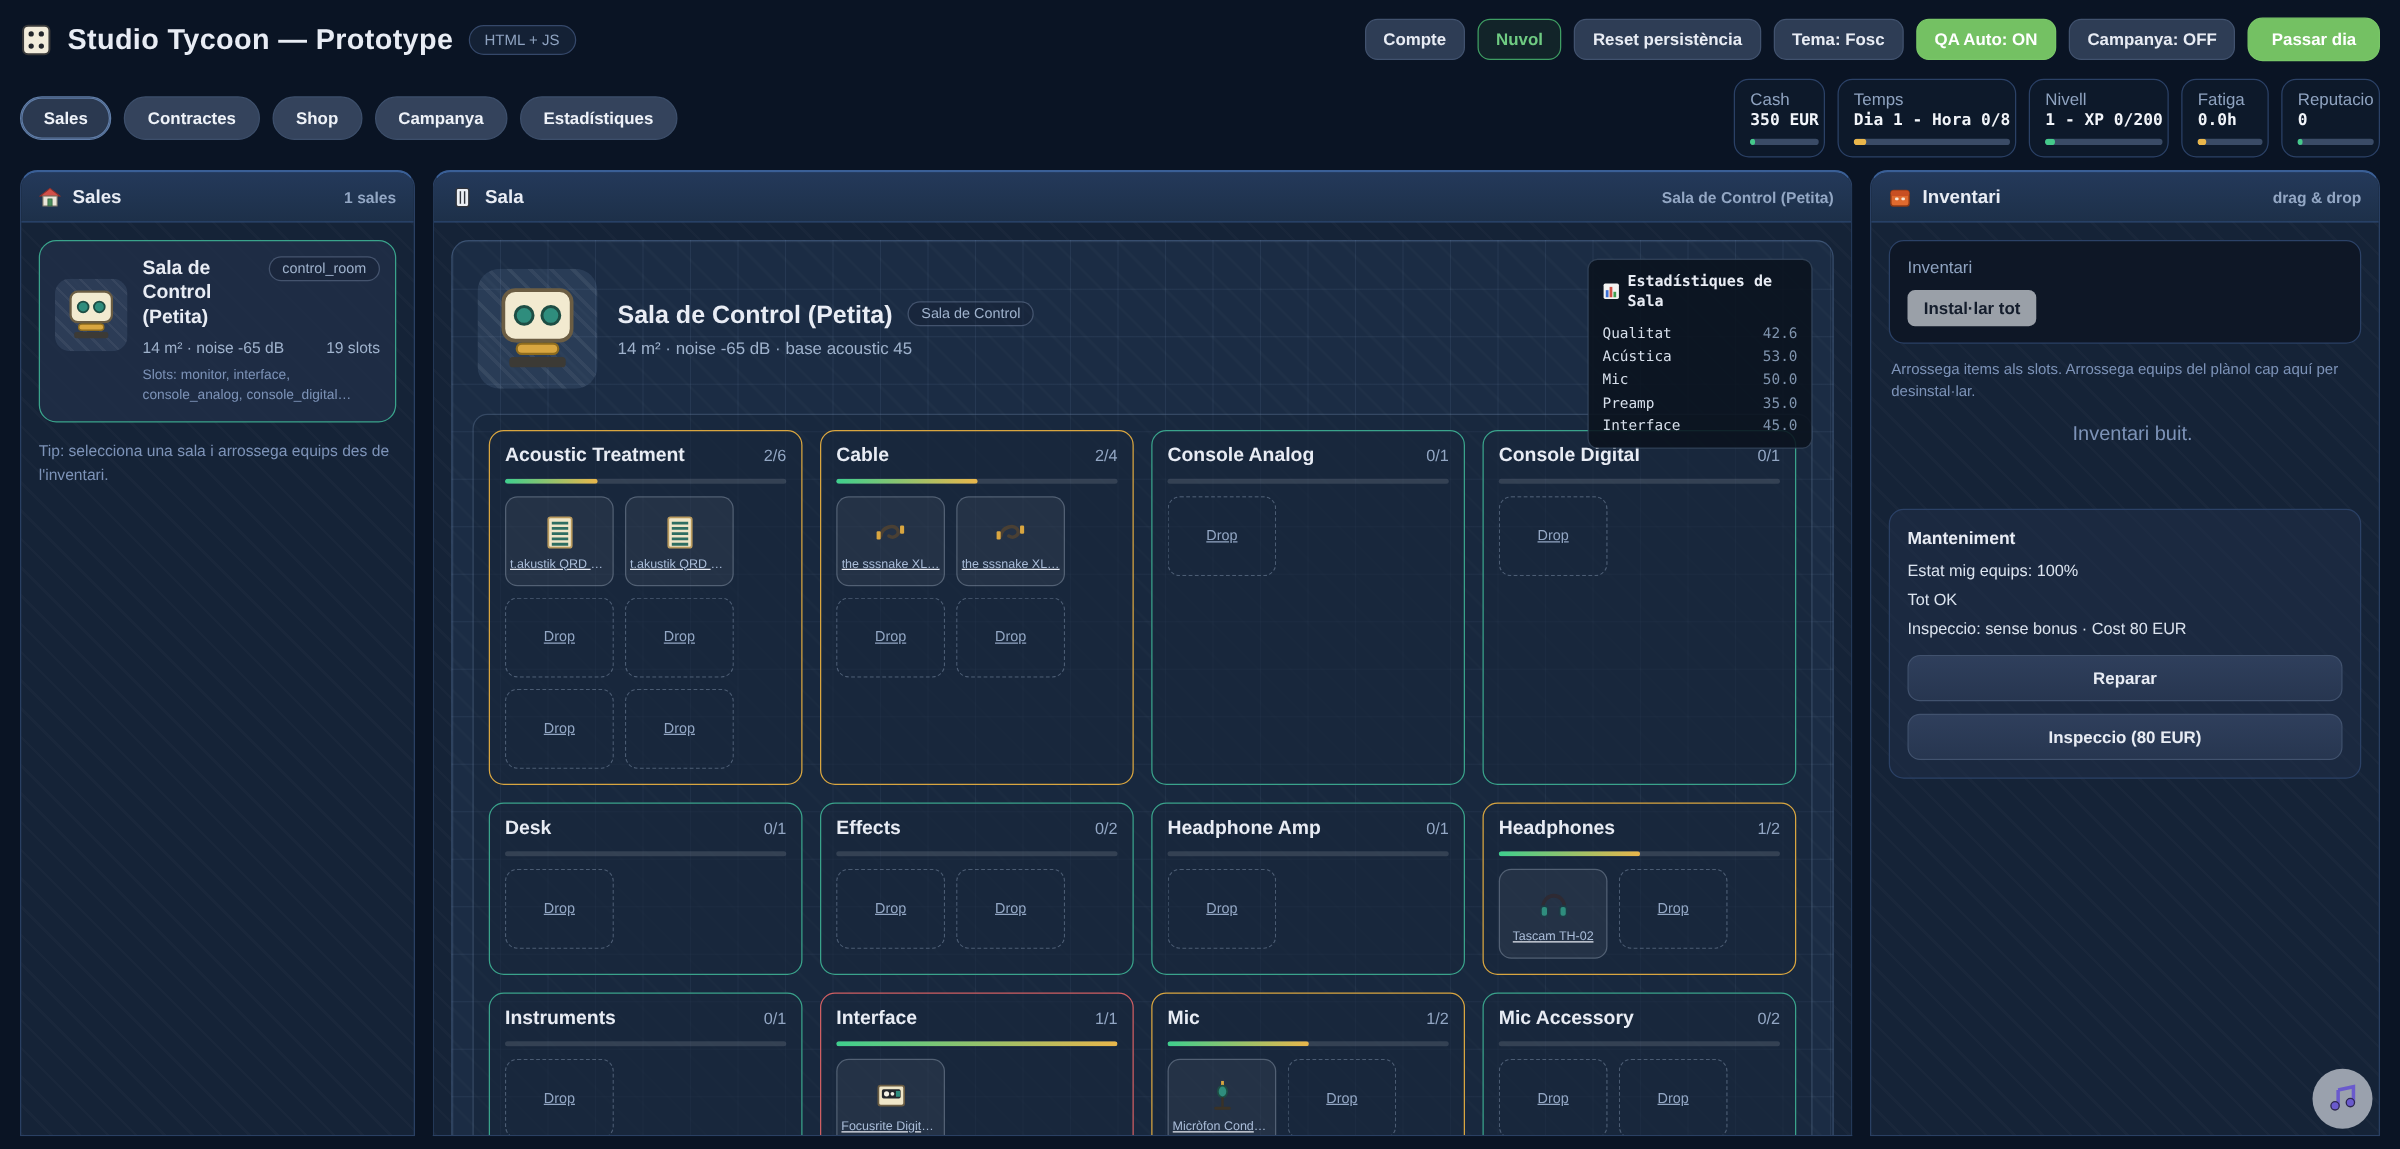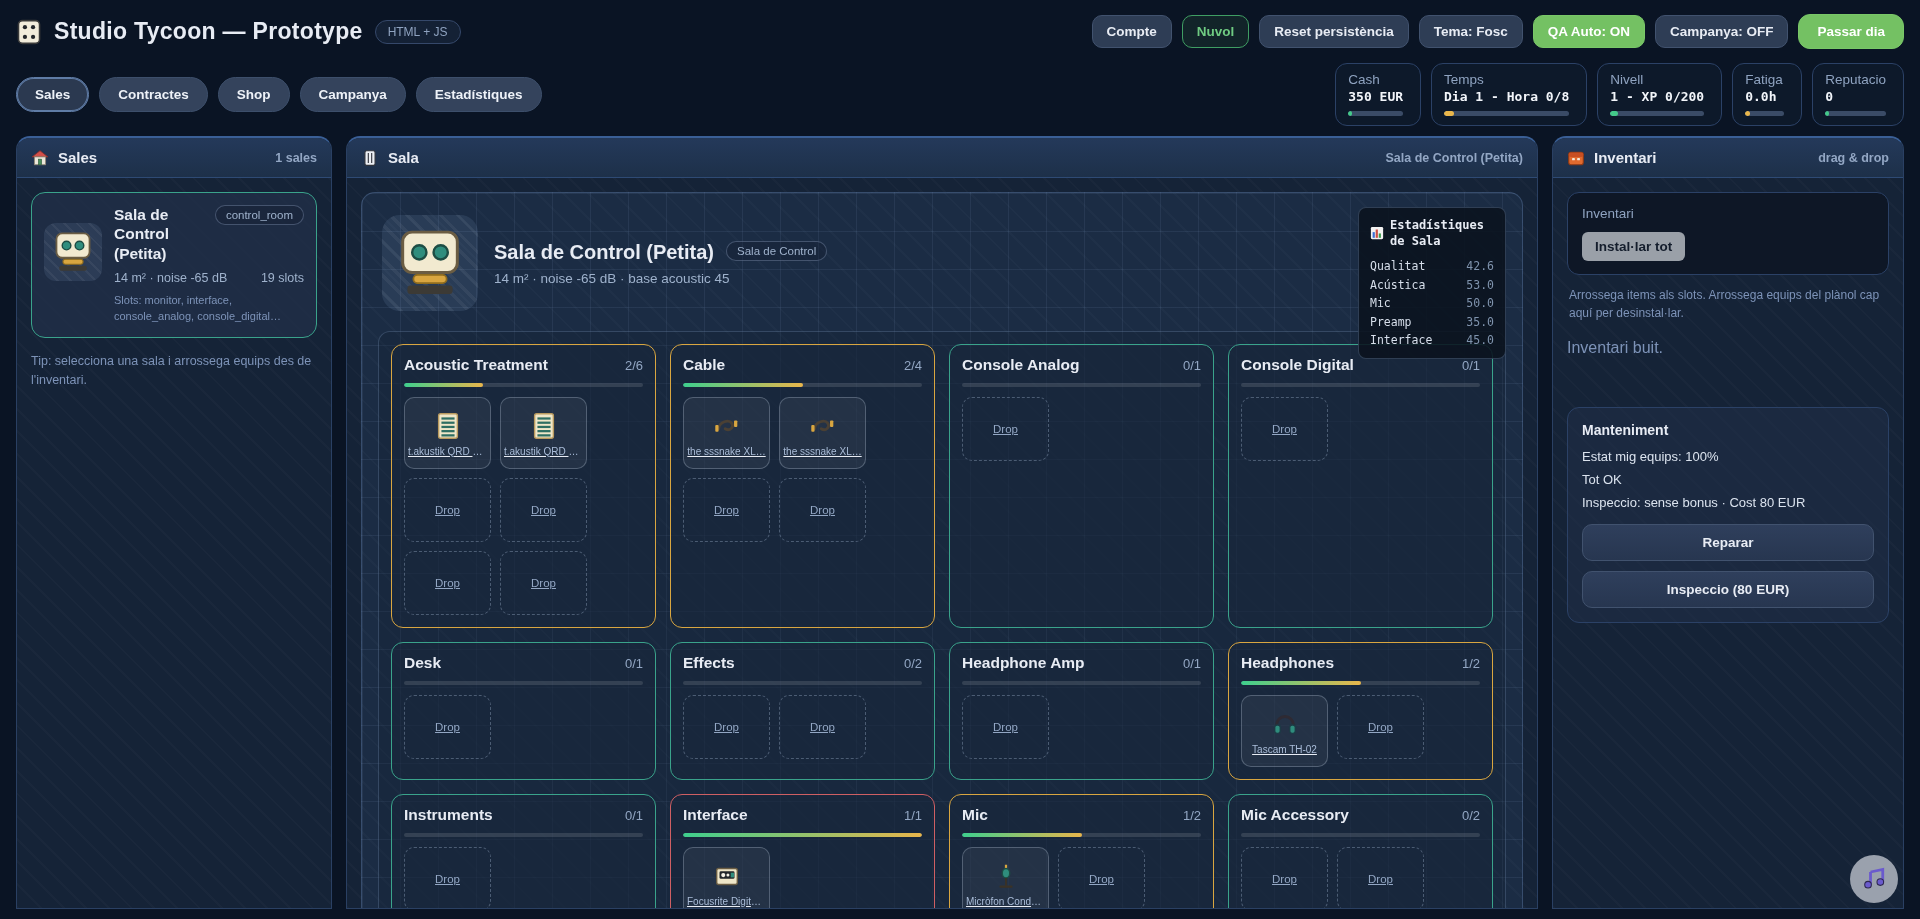--- a/index.html
+++ b/index.html
@@ -38,39 +38,39 @@
     padding:14px 16px 10px 16px;
   }
   .tabs { display:flex; gap:10px; }
   .tab {
     background:#34435c; color:#eef2f8; border:1px solid #3d4f6b;
     border-radius:999px; padding:9px 18px; font-weight:700; font-size:13.5px; cursor:pointer;
   }
   .tab.active { background:#2b3950; border-color:#5f7ca6; box-shadow:0 0 0 1px #5f7ca6 inset; }
   .stat-cards { display:flex; gap:10px; }
   .stat-card {
-    border:1px solid #2b4166; border-radius:12px; padding:8px 17px 9px 12px;
+    border:1px solid #2b4166; border-radius:12px; padding:8px 4px 9px 12px;
     background:rgba(18,30,50,.45); min-width:70px;
   }
   .stat-card .lbl { color:#8fa3c0; font-size:13.5px; margin-bottom:2px; }
   .stat-card .val { font-family:"DejaVu Sans Mono", monospace; font-weight:700; font-size:13px; color:#f2f5fa; white-space:nowrap; }
   .stat-card .bar { height:5px; background:#3a4b66; border-radius:4px; margin-top:7px; overflow:hidden; }
   .stat-card .bar i { display:block; height:100%; border-radius:4px; }
 
   
   .main { display:flex; gap:14px; padding:0 16px; height:773px; }
   .panel {
     background-color:#152337;
     background-image:repeating-linear-gradient(45deg, rgba(255,255,255,0.018) 0 2px, transparent 2px 16px);
     border:1px solid #2a4063; border-top:2px solid #3a5f96;
     border-radius:14px 14px 0 0; overflow:hidden; display:flex; flex-direction:column;
   }
   .panel-left { width:316px; flex:none; }
   .panel-center { flex:1; }
-  .panel-right { width:352px; flex:none; }
+  .panel-right { width:408px; flex:none; }
   .panel-head {
     height:40px; flex:none; display:flex; align-items:center; gap:9px; padding:0 14px;
     background:linear-gradient(#24395a,#1d3049); border-bottom:1px solid #2e4a74;
   }
   .panel-head .ptitle { font-weight:800; font-size:15px; }
   .panel-head .pright { margin-left:auto; color:#93a7c4; font-size:12.5px; font-weight:700; }
   .panel-body { padding:14px; flex:1; overflow:hidden; }
 
   .icon { display:inline-flex; align-items:center; justify-content:center; }
   .icon svg { display:block; }
@@ -113,21 +113,21 @@
   .room-info .tile {
     width:96px; height:96px; border-radius:18px;
     background:rgba(150,180,220,.12);
     background-image:repeating-linear-gradient(45deg, rgba(255,255,255,0.05) 0 3px, transparent 3px 12px);
     display:flex; align-items:center; justify-content:center;
   }
   .ri-name-row { display:flex; align-items:center; gap:12px; }
   .ri-name { font-weight:800; font-size:20px; }
   .ri-meta { color:#9fb2cc; font-size:13.5px; margin-top:7px; }
   .stats-box {
-    position:absolute; top:14px; right:16px; width:148px;
+    position:absolute; top:14px; right:16px; width:180px;
     background:rgba(10,18,30,.88); border:1px solid rgba(130,160,200,.3); border-radius:8px;
     padding:9px 11px; font-family:"DejaVu Sans Mono", monospace;
   }
   .stats-box .sb-title { font-weight:700; font-size:12px; line-height:1.35; display:flex; gap:6px; }
   .sb-rows { margin-top:8px; }
   .sb-row { display:flex; justify-content:space-between; font-size:11.5px; line-height:1.6; }
   .sb-row .k { color:#d7dfeb; }
   .sb-row .v { color:#7f93ad; }
 
   .groups-wrap {
@@ -165,21 +165,21 @@
   
   .inv-box {
     background:#0e1726; border:1px solid #2b4166; border-radius:12px; padding:13px 14px;
   }
   .inv-box .inv-lbl { color:#8fa3c0; font-size:13.5px; }
   .btn-install {
     margin-top:11px; background:#9aa0a8; color:#141d2c; font-weight:700; font-size:13.5px;
     border:none; border-radius:6px; padding:7px 13px; cursor:pointer;
   }
   .inv-hint { color:#7d93b8; font-size:12px; line-height:1.5; margin:11px 2px 0 2px; }
-  .inv-empty { color:#7d93b8; font-size:16px; margin:17px 4px 0 0; }
+  .inv-empty { color:#7d93b8; font-size:16px; margin:17px 4px 0 16px;text-align:center; }
   .maint {
     margin-top:50px; background:rgba(32,47,72,.55); border:1px solid #2b4166;
     border-radius:12px; padding:14px;
   }
   .maint .m-title { font-weight:800; font-size:14px; margin-bottom:8px; }
   .maint .m-line { color:#dbe3ee; font-size:13px; line-height:1.75; }
   .btn-wide {
     display:block; width:100%; margin-top:10px; text-align:center;
     background:linear-gradient(#2f3f5c,#273650); border:1px solid #41526e; color:#e8ecf4;
     font-weight:700; font-size:13.5px; border-radius:10px; padding:10px 0; cursor:pointer;

